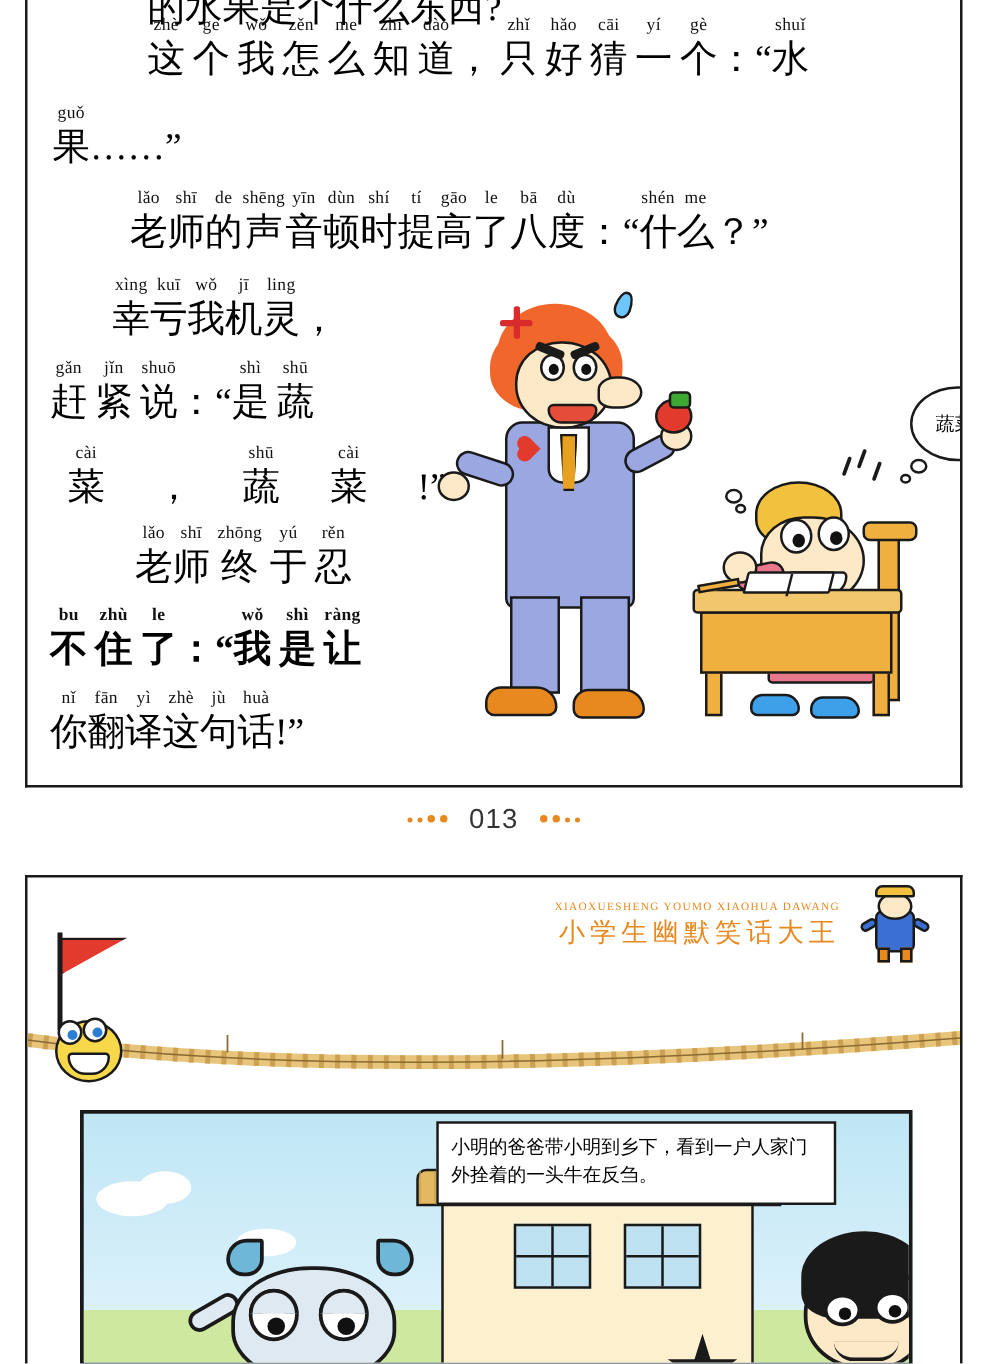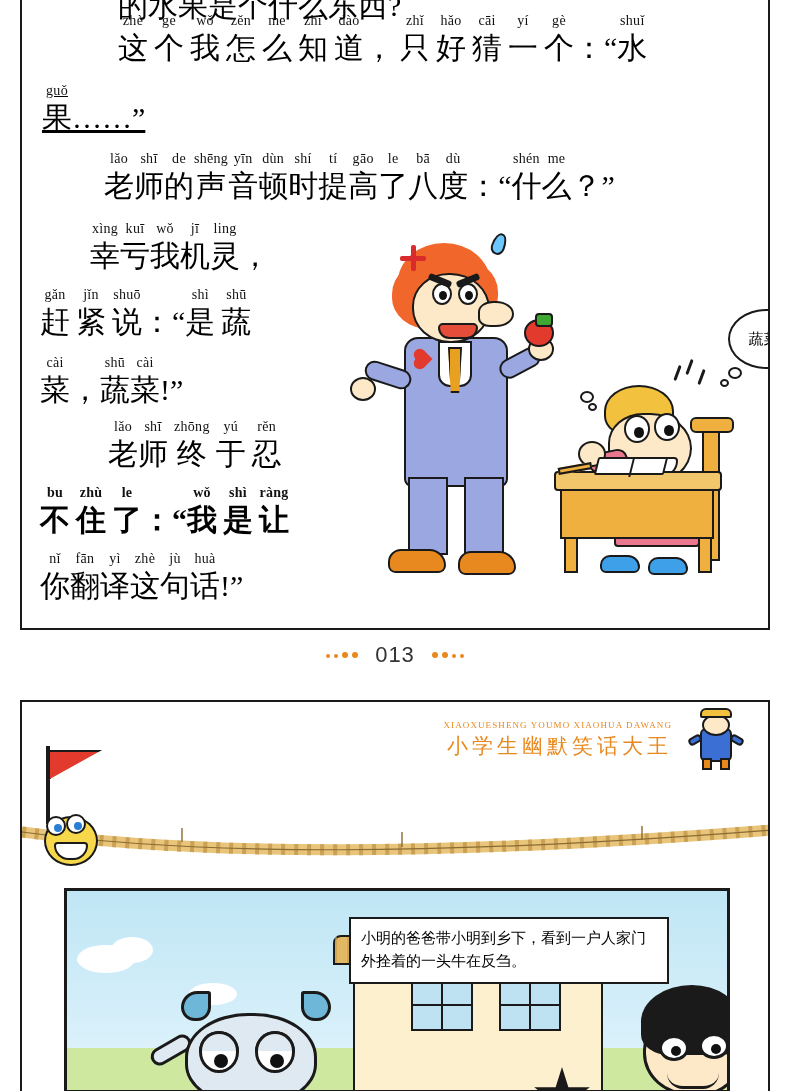--- a/index.html
+++ b/index.html
@@ -550,21 +550,20 @@
     position: absolute; left: 282px; top: 6px;
     width: 320px;
     padding: 8px 10px;
     background: #fff;
     border: 2px solid #1a1a1a;
     font-family: "Liberation Serif", serif;
     font-size: 15px;
     line-height: 1.55;
     color: #000;
     z-index: 7;
-    margin-top: 20px;
   }
   .house {
     position: absolute; left: 286px; top: 62px;
     width: 250px; height: 143px;
     background: #fdf0cf;
     border: 2px solid #1a1a1a;
     z-index: 3;
   }
   .roof {
     position: absolute; left: 266px; top: 44px;
@@ -759,21 +758,21 @@
       <span class="rb">
           <span class="py"></span>
           <span class="hz">：“</span>
         </span>
       <span class="rb">
           <span class="py">shuǐ</span>
           <span class="hz">水</span>
         </span>
     </div>
 
-    <div class="line ruby-row" style="left:20px; top:84px;text-decoration:underline;">
+    <div class="line ruby-row" style="left:20px; top:84px;">
       <span class="rb">
           <span class="py">guǒ</span>
           <span class="hz">果</span>
         </span>
       <span class="rb">
           <span class="py"></span>
           <span class="hz">……”</span>
         </span>
     </div>
 
@@ -894,21 +893,21 @@
           <span class="py">shì</span>
           <span class="hz">是</span>
         </span>
       <span class="gap-s"></span>
       <span class="rb">
           <span class="py">shū</span>
           <span class="hz">蔬</span>
         </span>
     </div>
 
-    <div class="line ruby-row" style="left:18px; top:356px;">
+    <div class="line ruby-row" style="left:32px; top:356px;gap:40px;">
       <span class="rb">
           <span class="py">cài</span>
           <span class="hz">菜</span>
         </span>
       <span class="rb">
           <span class="py"></span>
           <span class="hz">，</span>
         </span>
       <span class="rb">
           <span class="py">shū</span>

